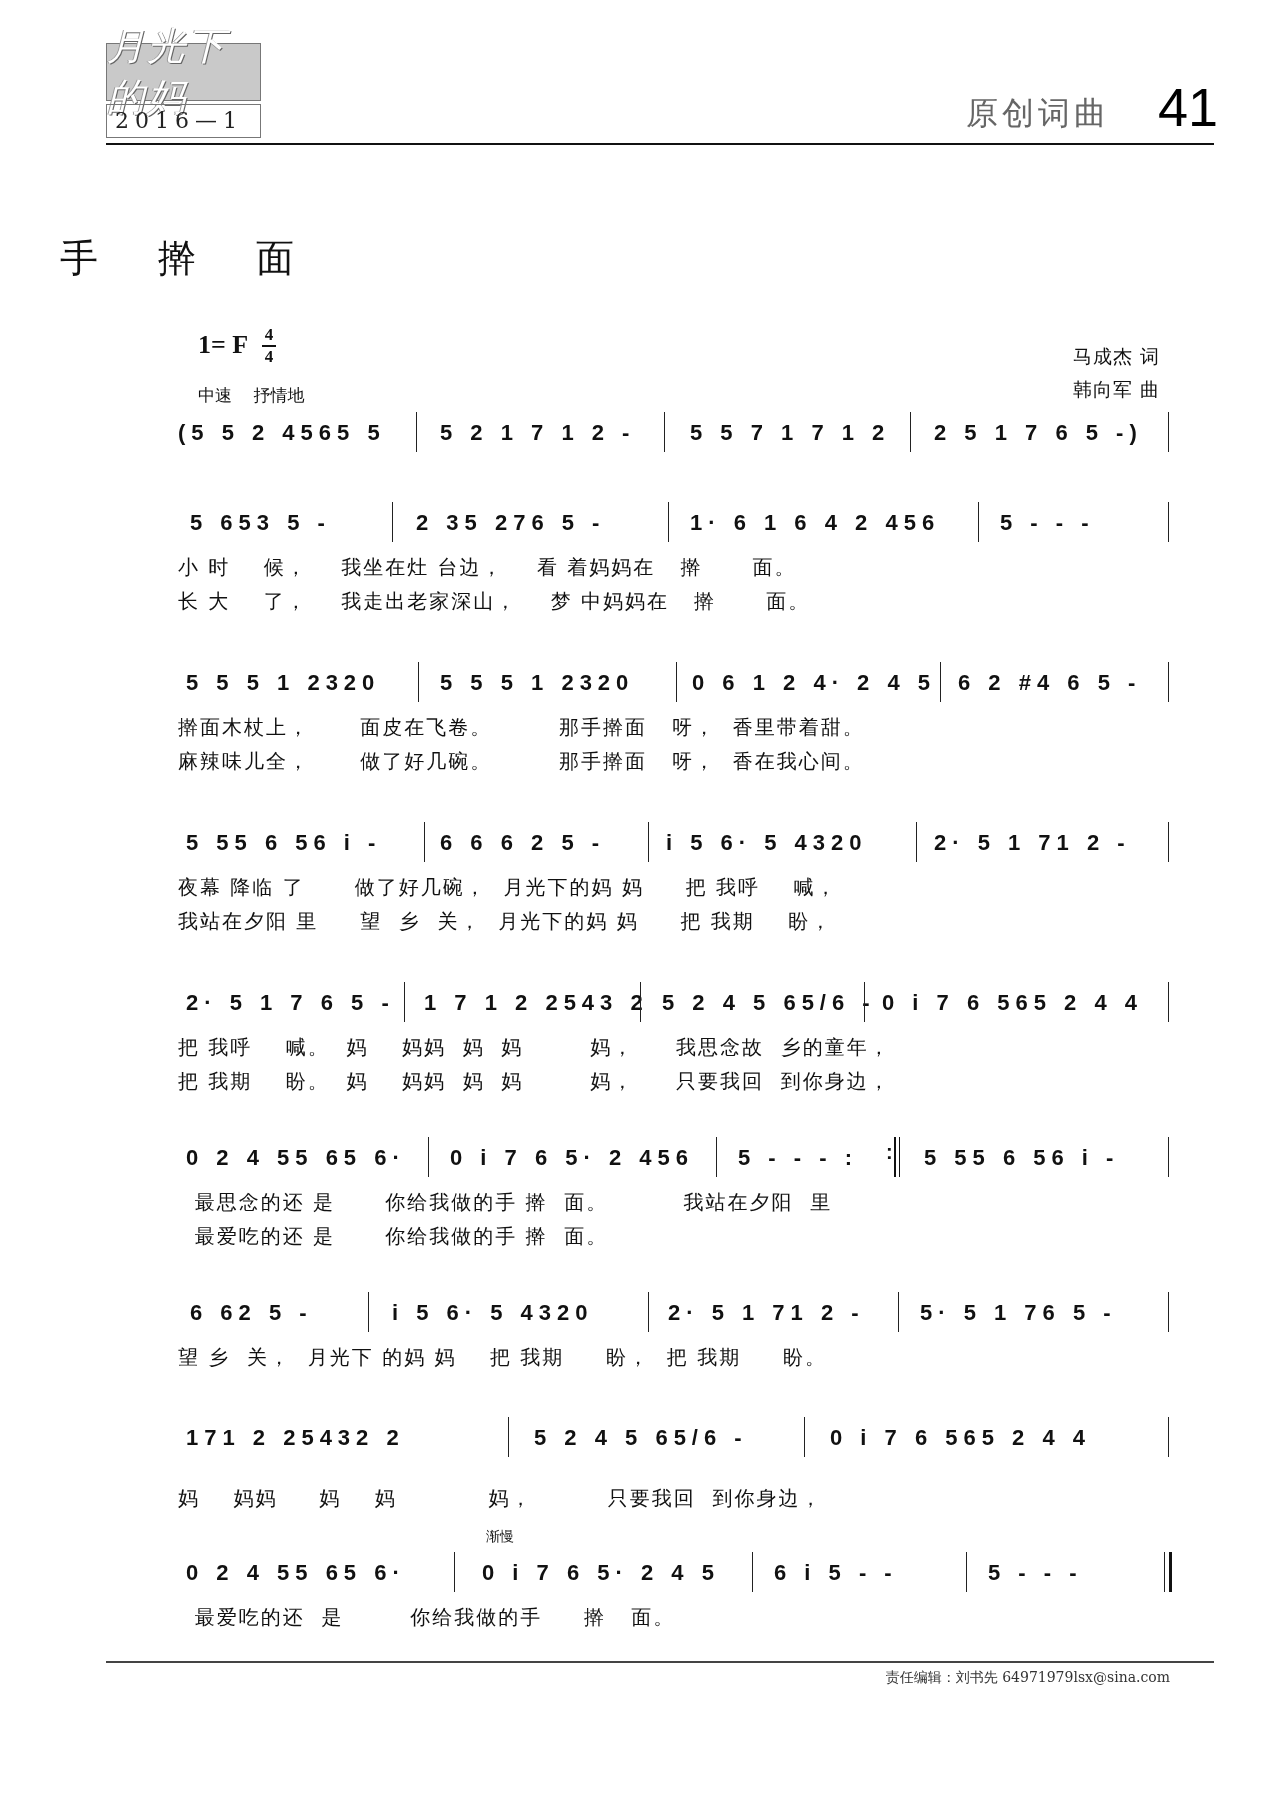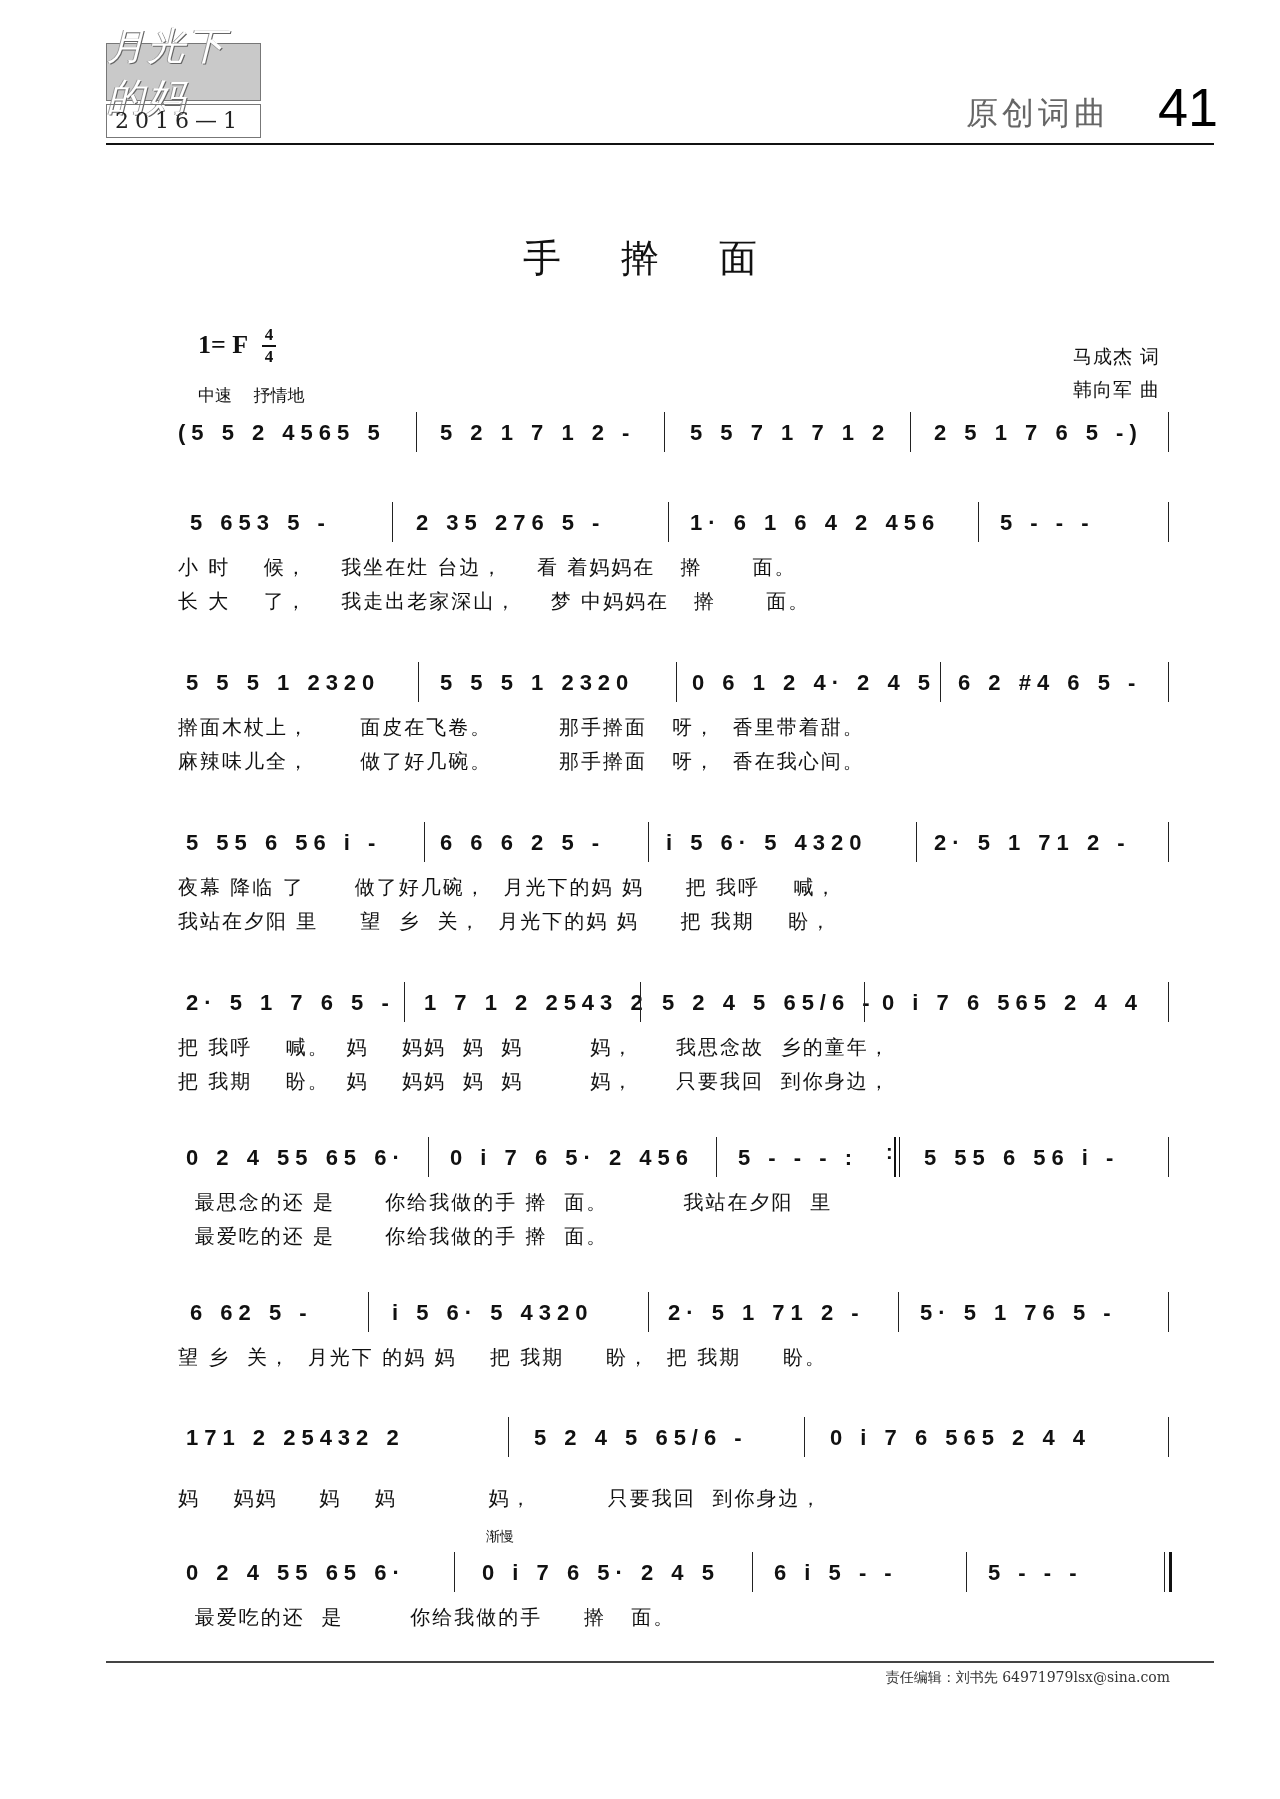--- a/index.html
+++ b/index.html
@@ -13,21 +13,21 @@
               justify-content:center; font-family:"DejaVu Serif", serif; font-size:38px;
               color:#fff; letter-spacing:2px; text-shadow:1px 1px 0 #666, -1px 0 0 #999; font-style:italic; }
   .mag-issue { left:106px; top:104px; width:155px; height:34px; border:1px solid #777;
                box-sizing:border-box; font-family:"DejaVu Serif", serif; font-size:22px;
                letter-spacing:6px; padding-left:8px; line-height:31px; color:#222; }
   .header-rule { left:106px; top:143px; width:1108px; height:2px; background:#111; }
   .section-label { right:170px; top:92px; font-family:"DejaVu Serif", serif; font-size:32px;
                    color:#666; letter-spacing:4px; }
   .page-num { right:62px; top:76px; font-family:"Liberation Sans", sans-serif; font-size:54px; color:#000; }
 
-  .song-title { left:0; width:1280px; top:233px; text-align:center;
+  .song-title { left:0; width:1280px; top:233px; 
                 font-family:"DejaVu Serif", serif; font-size:38px; letter-spacing:60px; text-indent:60px; }
 
   .key { left:198px; top:330px; font-family:"Liberation Serif", serif; font-size:26px; font-weight:bold; }
   .timesig { left:262px; top:326px; font-family:"Liberation Serif", serif; font-weight:bold;
              font-size:17px; line-height:18px; text-align:center; }
   .timesig .bar { display:block; width:14px; height:2px; background:#111; margin:1px 0; }
   .tempo { left:198px; top:384px; font-size:17px; word-spacing:16px; }
   .credit { right:120px; font-family:"DejaVu Serif", serif; font-size:19px; letter-spacing:1px; }
 
   

